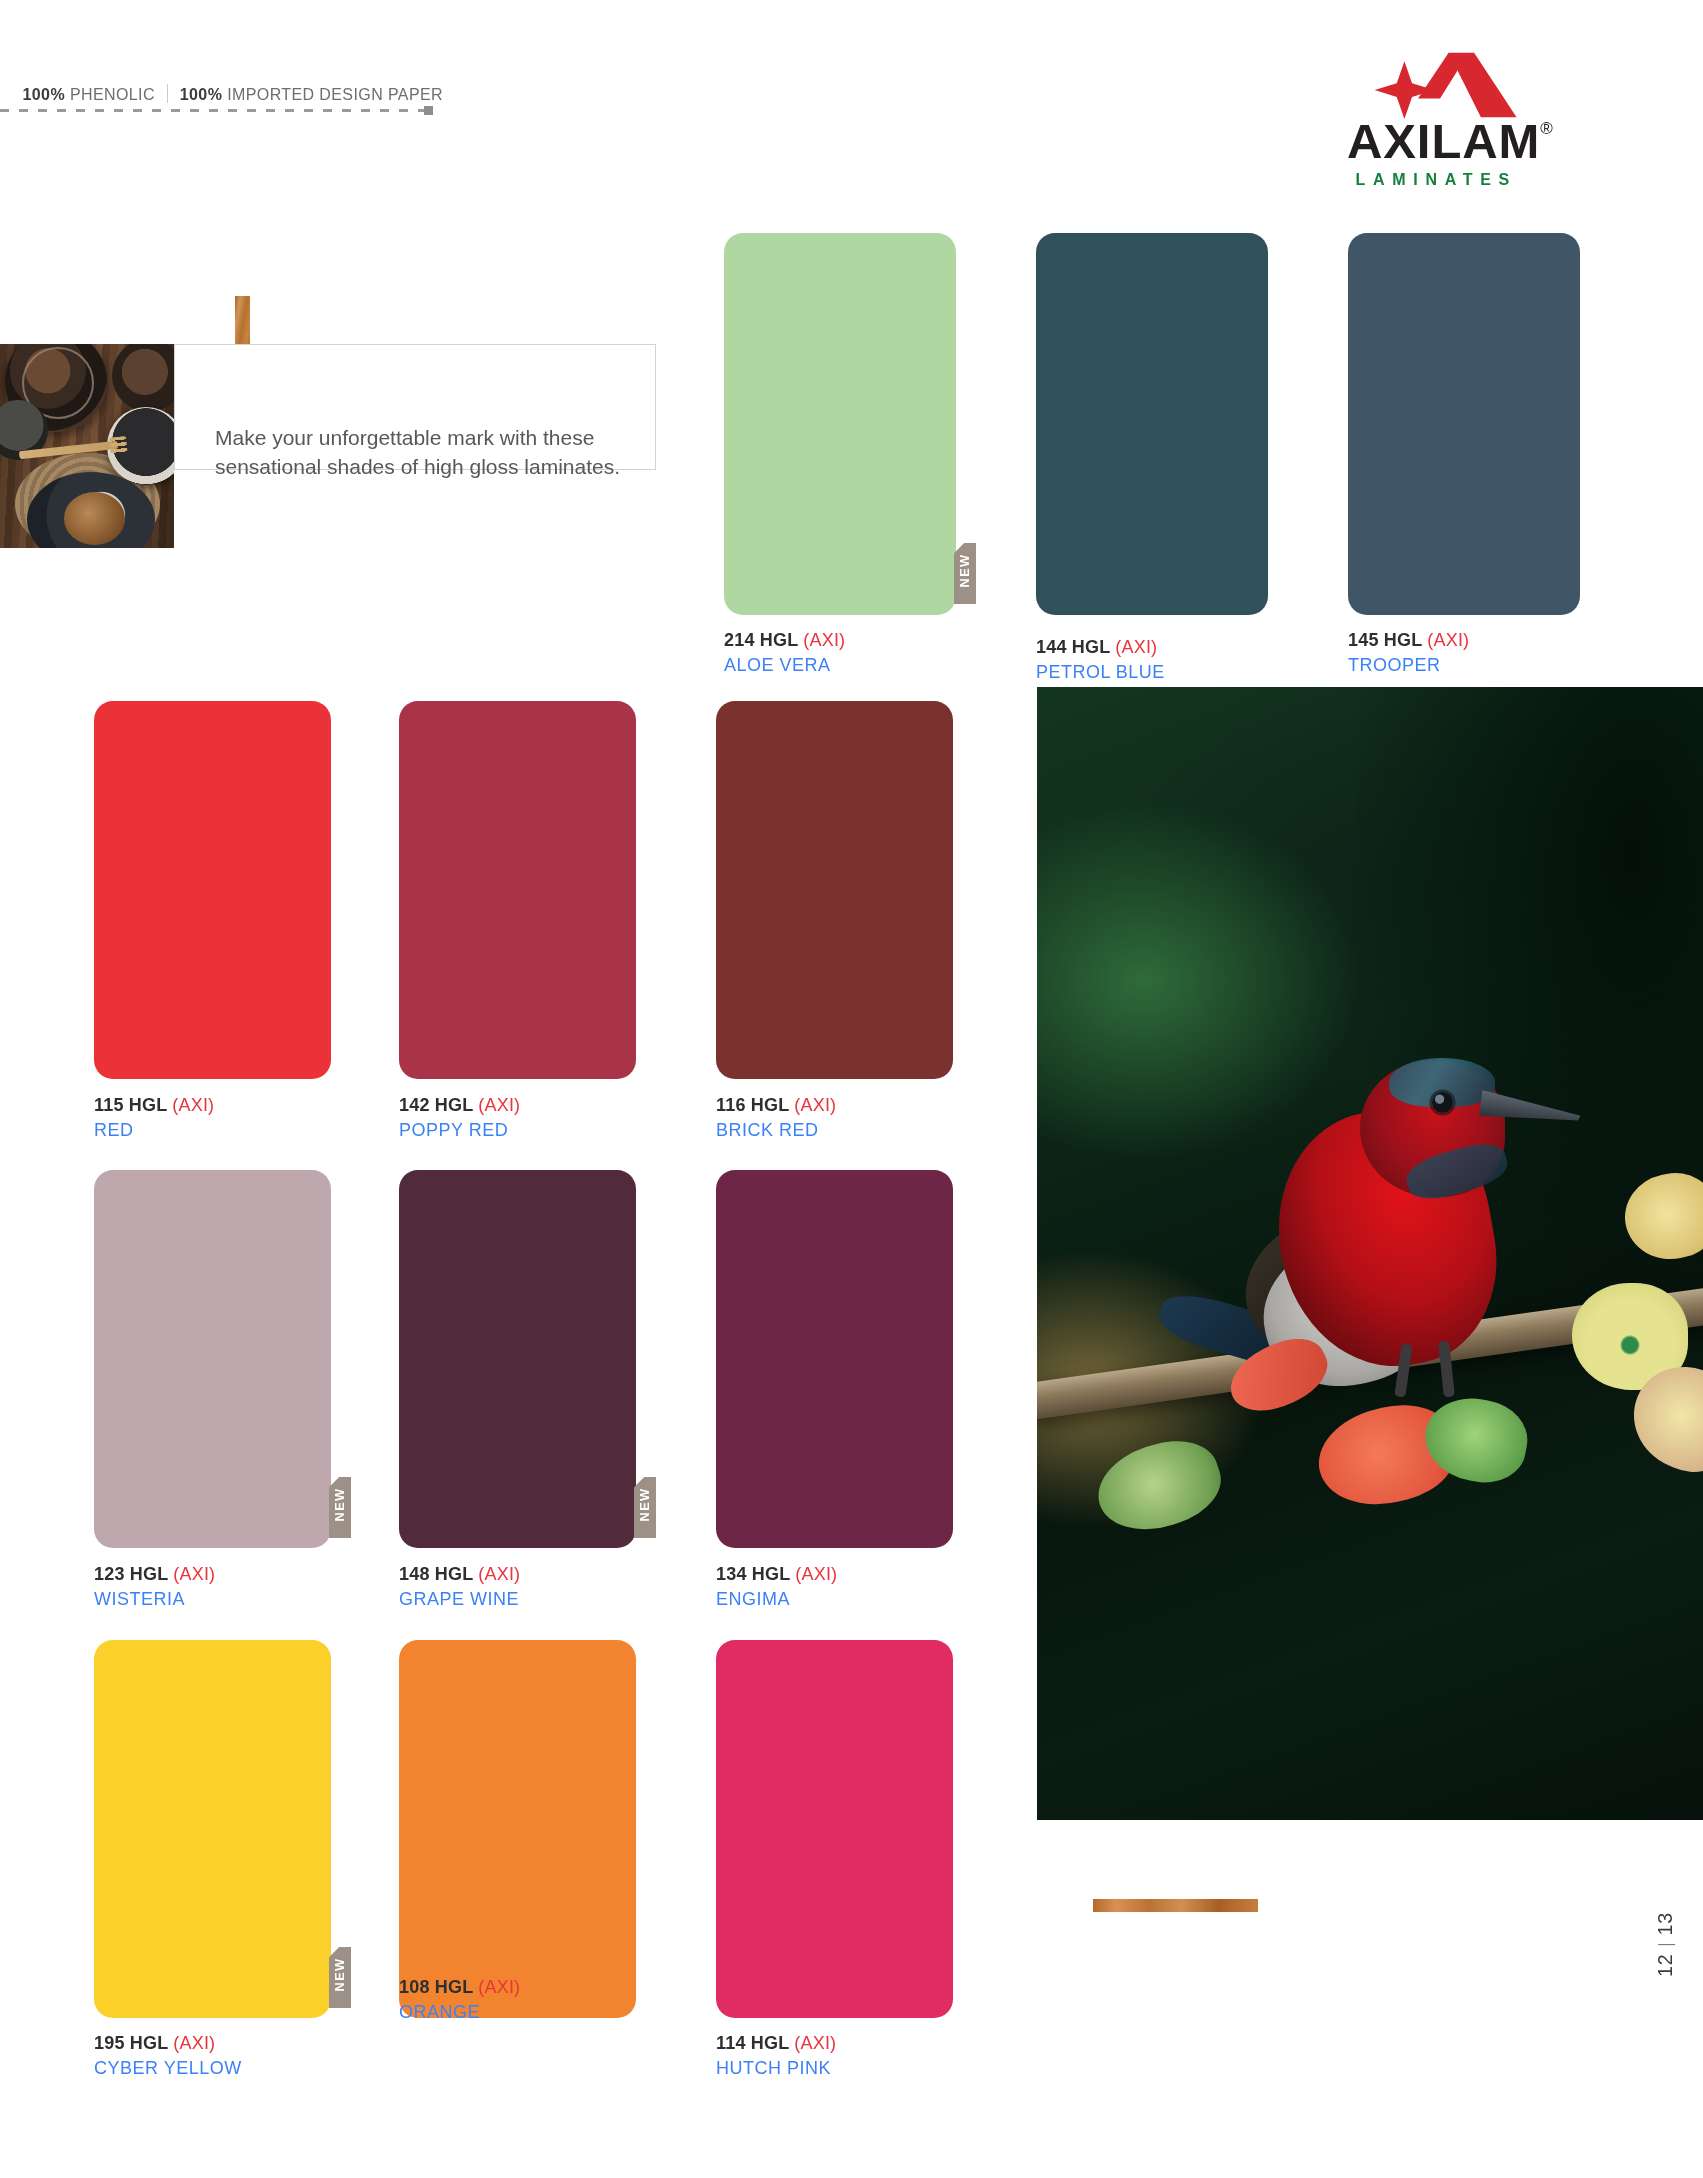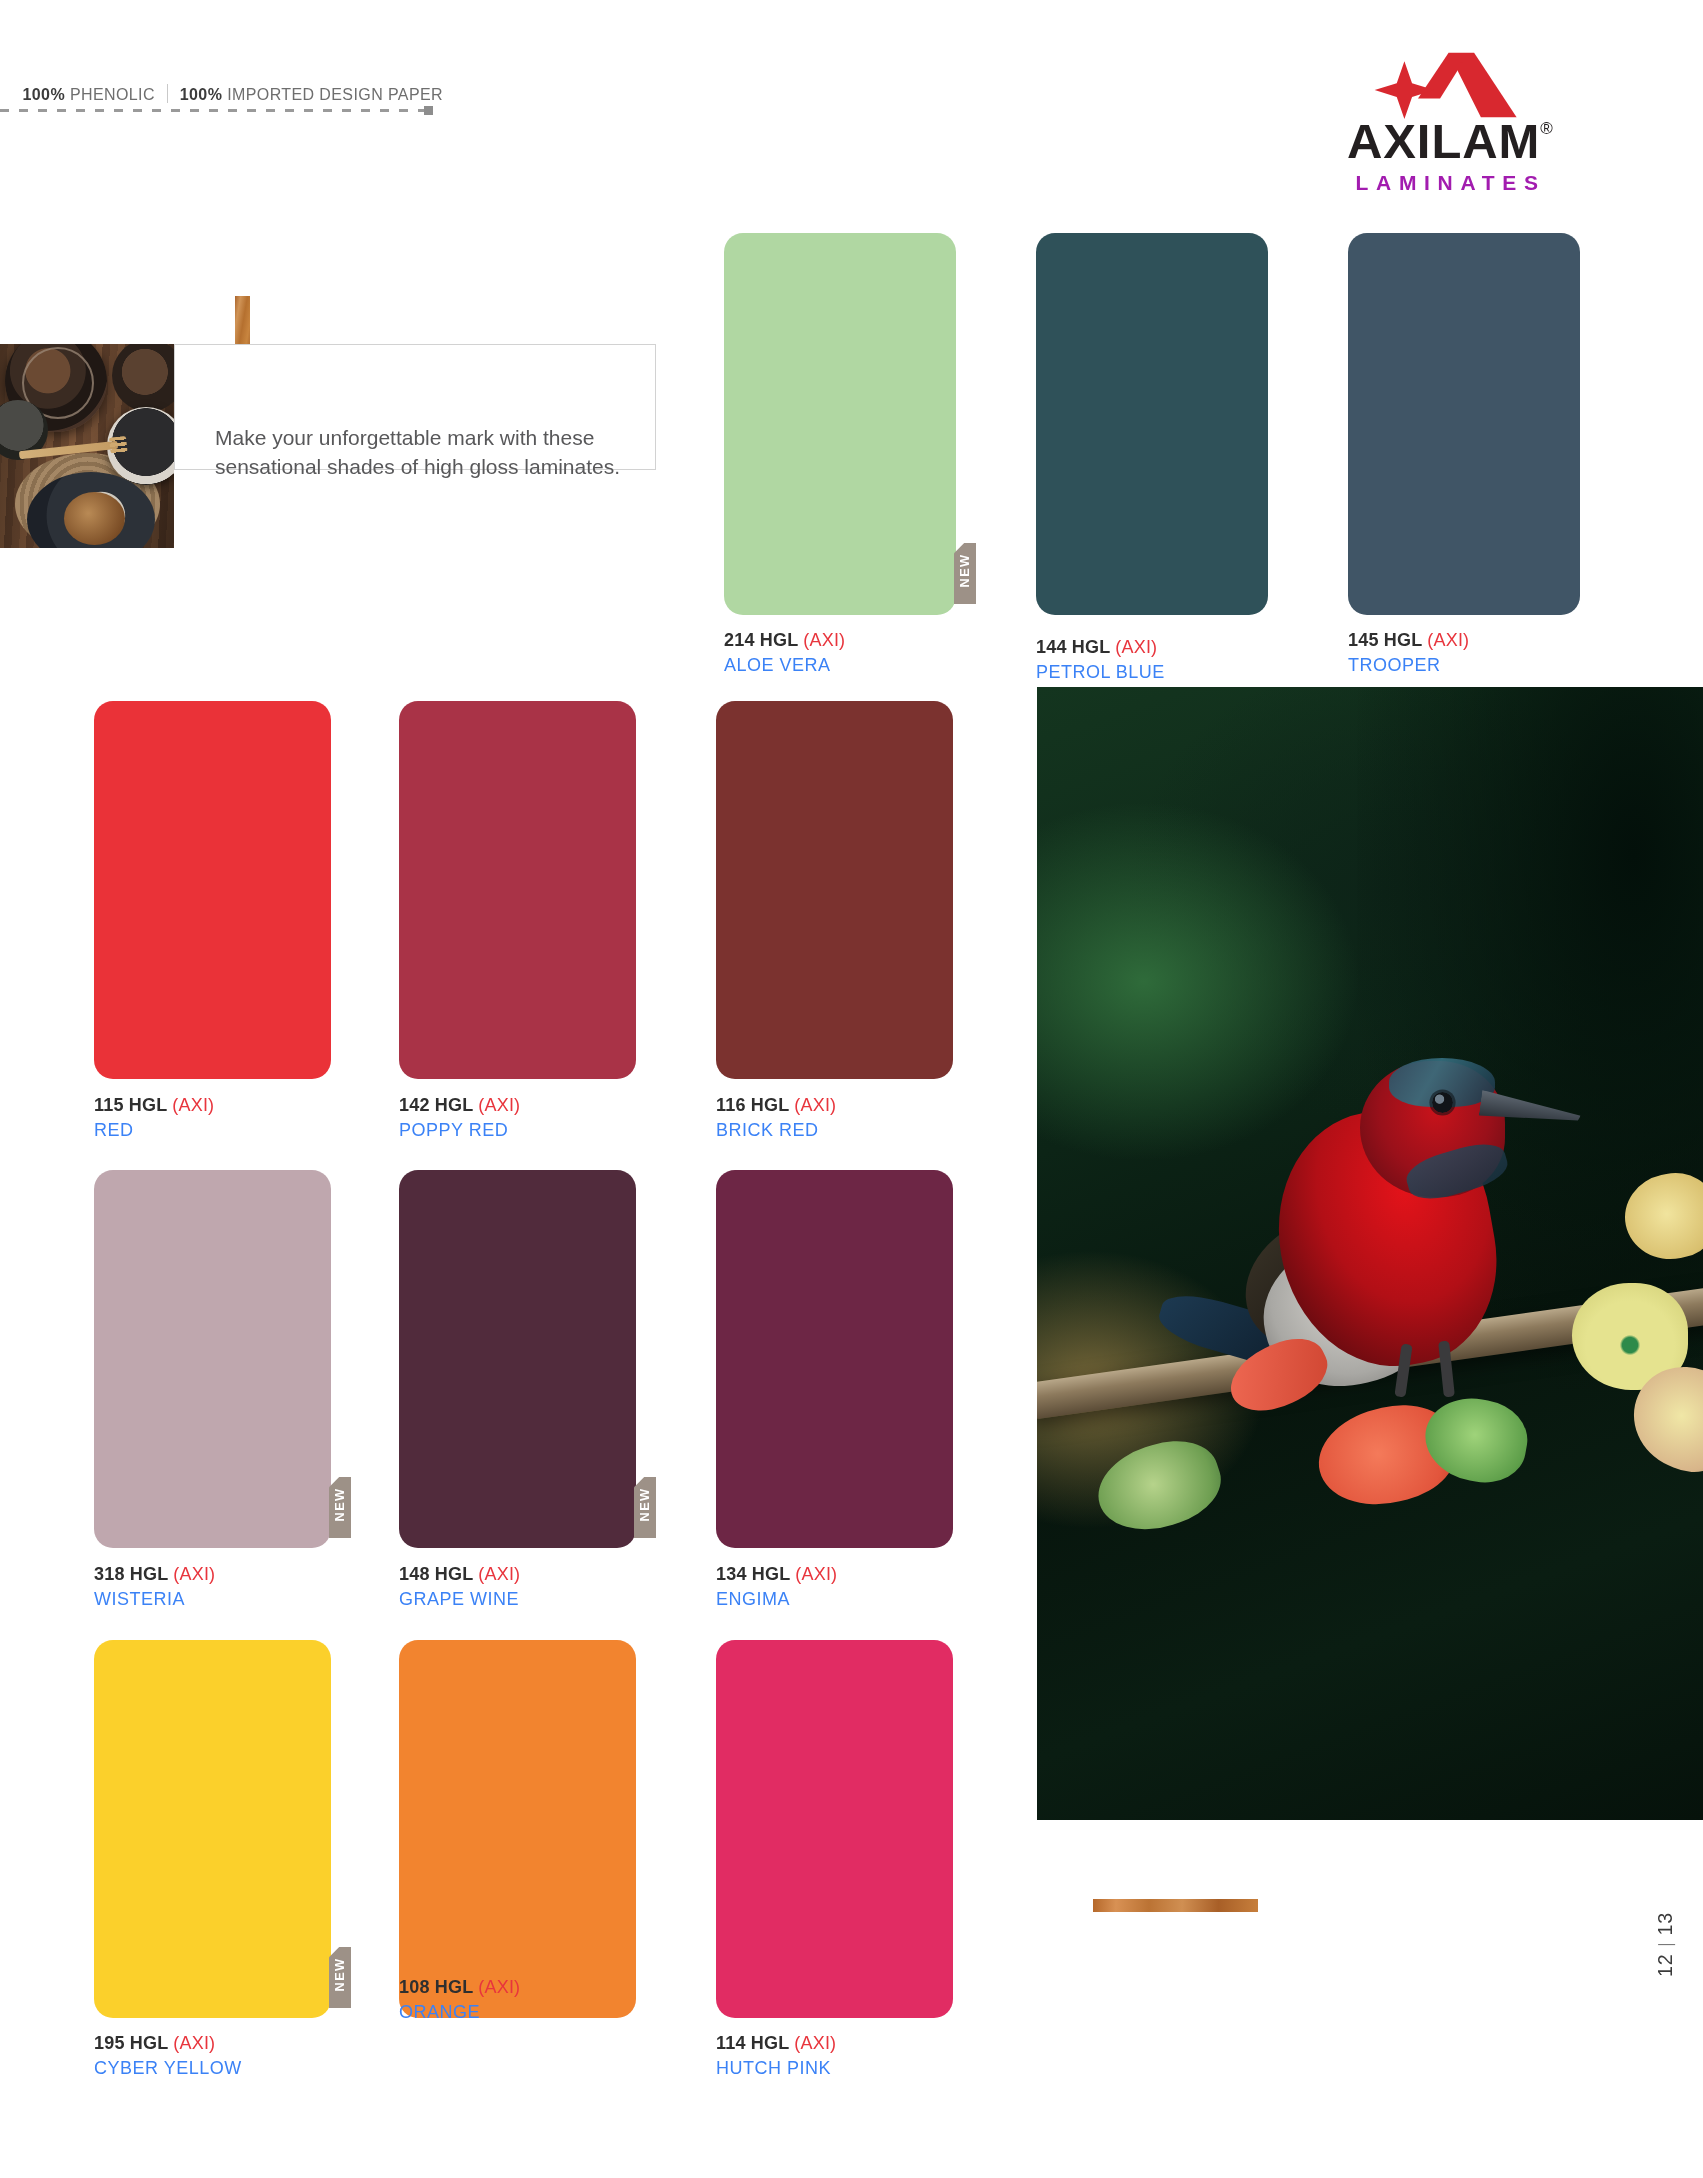--- a/index.html
+++ b/index.html
@@ -37,21 +37,21 @@
   .logo{position:absolute;right:101px;top:51px;width:256px;height:132px;}
   .logo-mark{position:absolute;left:20.4px;top:0;width:170px;height:68px;}
   .logo-word{
     position:absolute;left:0;top:66px;width:239px;
     font-size:49px;font-weight:700;letter-spacing:0.9px;color:#231f20;
     line-height:1;white-space:nowrap;
   }
   .logo-reg{font-size:17px;vertical-align:24px;font-weight:400;}
   .logo-sub{
     position:absolute;left:8.5px;top:120px;
-    font-size:21px;letter-spacing:7.7px;color:#a21caf;font-weight:600;
+    font-size:16px;letter-spacing:7.7px;color:#15803d;font-weight:600;
   }
 
   
   .intro-bar{
     position:absolute;left:235px;top:296px;width:15.3px;height:94px;
     background:linear-gradient(100deg,#a9642c 0%,#d09457 18%,#b5702f 40%,#c8853f 62%,#9e5c28 86%,#b67534 100%);
   }
   .intro-box{
     position:absolute;left:174px;top:344px;width:482px;height:126px;
     border:0.9px solid #d2d2d2;background:#fff;box-sizing:border-box;
@@ -269,21 +269,21 @@
         <div><span class="lbl-code">116 HGL </span><span class="lbl-axi">(AXI)</span></div>
         <div class="lbl-name">BRICK RED</div>
       </div>
       <div class="swatch" style="left: 94px; top: 1170px; width: 237px; height: 378px;">
         <div class="chip" style="background: rgb(191, 167, 174);"></div>
         <div class="new-tag" style="left: 235px; top: 307px;">
           <span>NEW</span>
         </div>
       </div>
       <div style="position: absolute; left: 94px; top: 1564px;">
-        <div><span class="lbl-code">318 HGL </span><span class="lbl-axi">(AXI)</span></div>
+        <div><span class="lbl-code">123 HGL </span><span class="lbl-axi">(AXI)</span></div>
         <div class="lbl-name">WISTERIA</div>
       </div>
       <div class="swatch" style="left: 399px; top: 1170px; width: 237px; height: 378px;">
         <div class="chip" style="background: rgb(81, 43, 60);"></div>
         <div class="new-tag" style="left: 235px; top: 307px;">
           <span>NEW</span>
         </div>
       </div>
       <div style="position: absolute; left: 399px; top: 1564px;">
         <div><span class="lbl-code">148 HGL </span><span class="lbl-axi">(AXI)</span></div>

